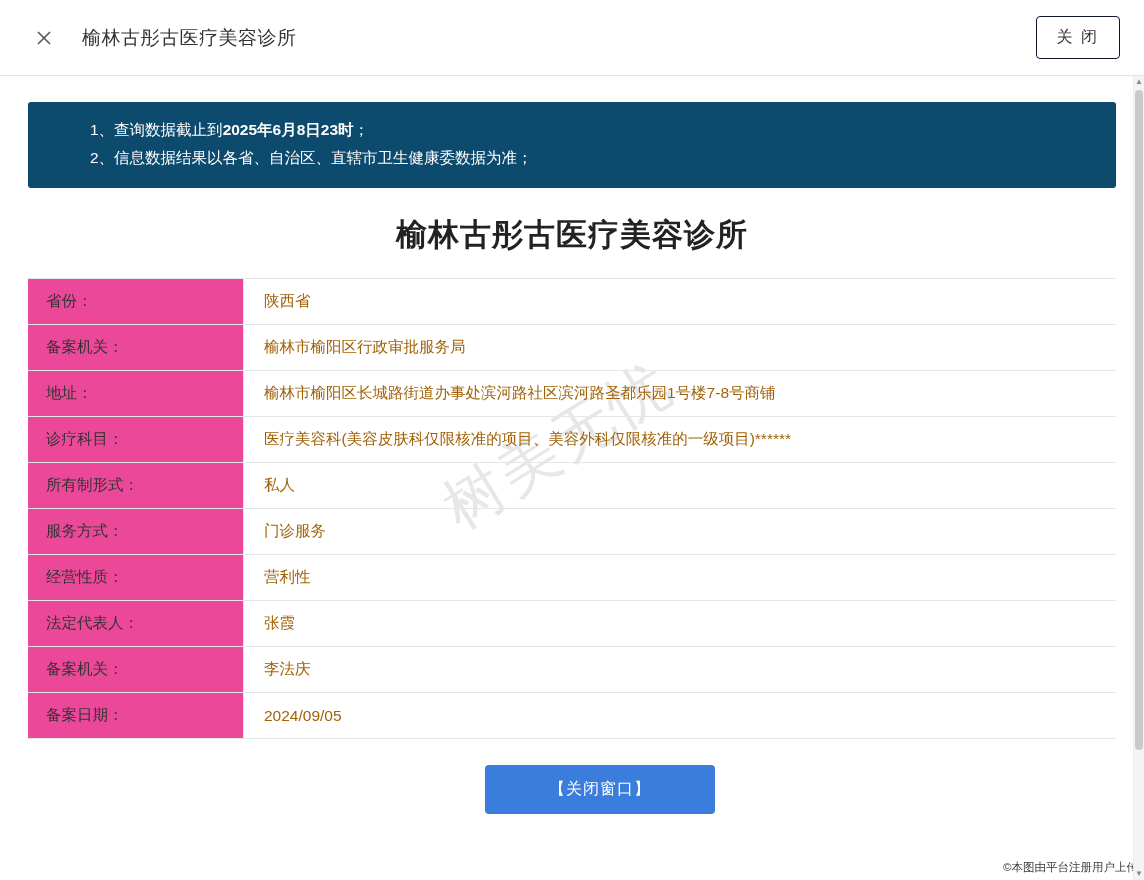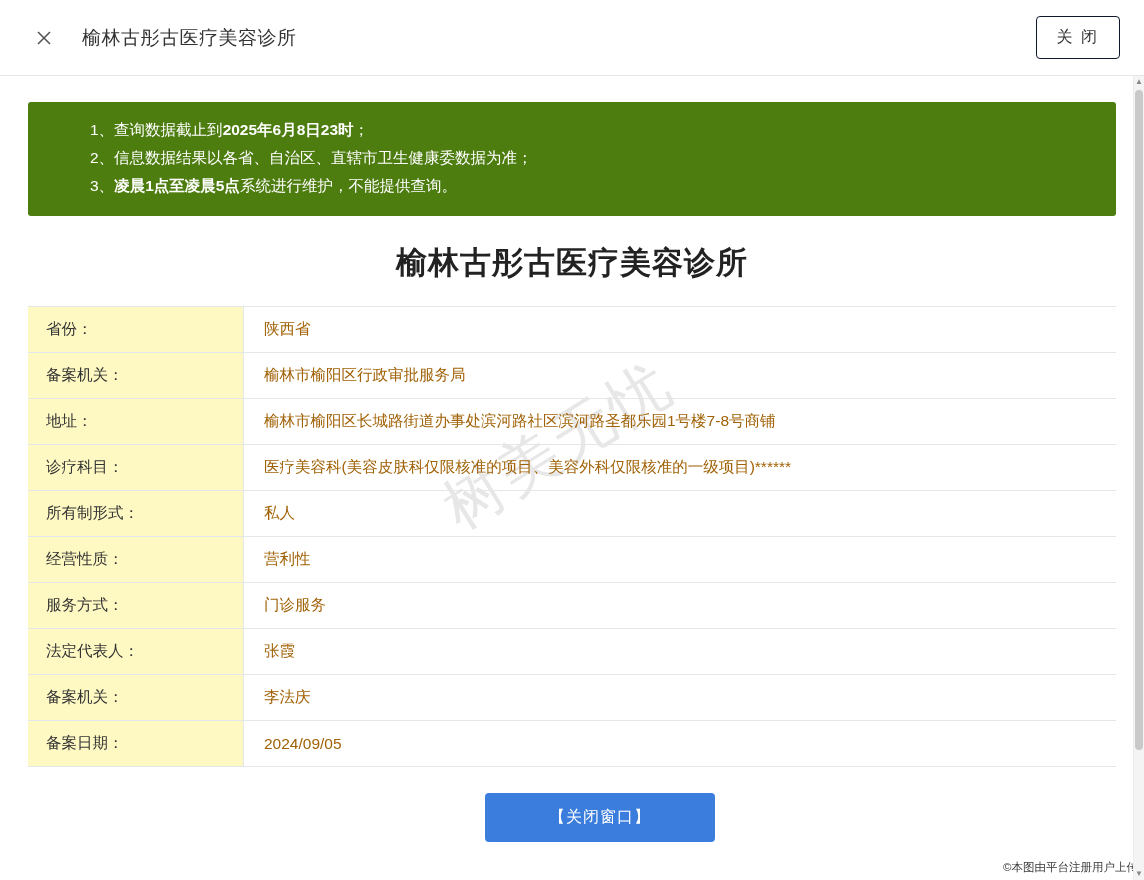--- a/index.html
+++ b/index.html
@@ -61,21 +61,21 @@
   
   .content {
     padding: 26px 28px 0 28px;
     box-sizing: border-box;
     position: relative;
     width: 1144px;
   }
 
   
   .notice {
-    background: #4d7c0f;
+    background: #0c4a6e;
     color: #ffffff;
     border-radius: 3px;
     padding: 14px 0 16px 0;
     box-sizing: border-box;
   }
   .notice-line {
     font-size: 15.5px;
     line-height: 28px;
     padding-left: 62px;
     white-space: nowrap;
@@ -102,21 +102,21 @@
   }
   .info-table tr { height: 46px; }
   .info-table td {
     border-bottom: 1px solid #e4e7ea;
     font-size: 15.5px;
     color: #a16207;
     vertical-align: middle;
   }
   .info-table td.label {
     width: 196px;
-    background: #fef9c3;
+    background: #ec4899;
     padding-left: 18px;
     border-right: 1px solid #e4e7ea;
     color: #333;
   }
   .info-table td.value {
     padding-left: 20px;
     background: transparent;
   }
   .info-table tr:first-child td { border-top: 1px solid #e4e7ea; }
 
@@ -216,23 +216,20 @@
 
 <div class="content">
 
   <div class="notice">
     <div class="notice-line">
       <span>1、查询数据截止到</span><b>2025年6月8日23时</b><span>；</span>
     </div>
     <div class="notice-line">
       <span>2、信息数据结果以各省、自治区、直辖市卫生健康委数据为准；</span>
     </div>
-    <div class="notice-line">
-      <span>3、</span><b>凌晨1点至凌晨5点</b><span>系统进行维护，不能提供查询。</span>
-    </div>
   </div>
 
   <div class="clinic-title">榆林古彤古医疗美容诊所</div>
 
   <div class="watermark">树美无忧</div>
 
   <table class="info-table">
     <tbody>
       <tr>
         <td class="label">省份：</td>
@@ -248,26 +245,26 @@
       </tr>
       <tr>
         <td class="label">诊疗科目：</td>
         <td class="value">医疗美容科(美容皮肤科仅限核准的项目、美容外科仅限核准的一级项目)******</td>
       </tr>
       <tr>
         <td class="label">所有制形式：</td>
         <td class="value">私人</td>
       </tr>
       <tr>
+        <td class="label">服务方式：</td>
+        <td class="value">门诊服务</td>
+      </tr>
+      <tr>
         <td class="label">经营性质：</td>
         <td class="value">营利性</td>
-      </tr>
-      <tr>
-        <td class="label">服务方式：</td>
-        <td class="value">门诊服务</td>
       </tr>
       <tr>
         <td class="label">法定代表人：</td>
         <td class="value">张霞</td>
       </tr>
       <tr>
         <td class="label">备案机关：</td>
         <td class="value">李法庆</td>
       </tr>
       <tr>

